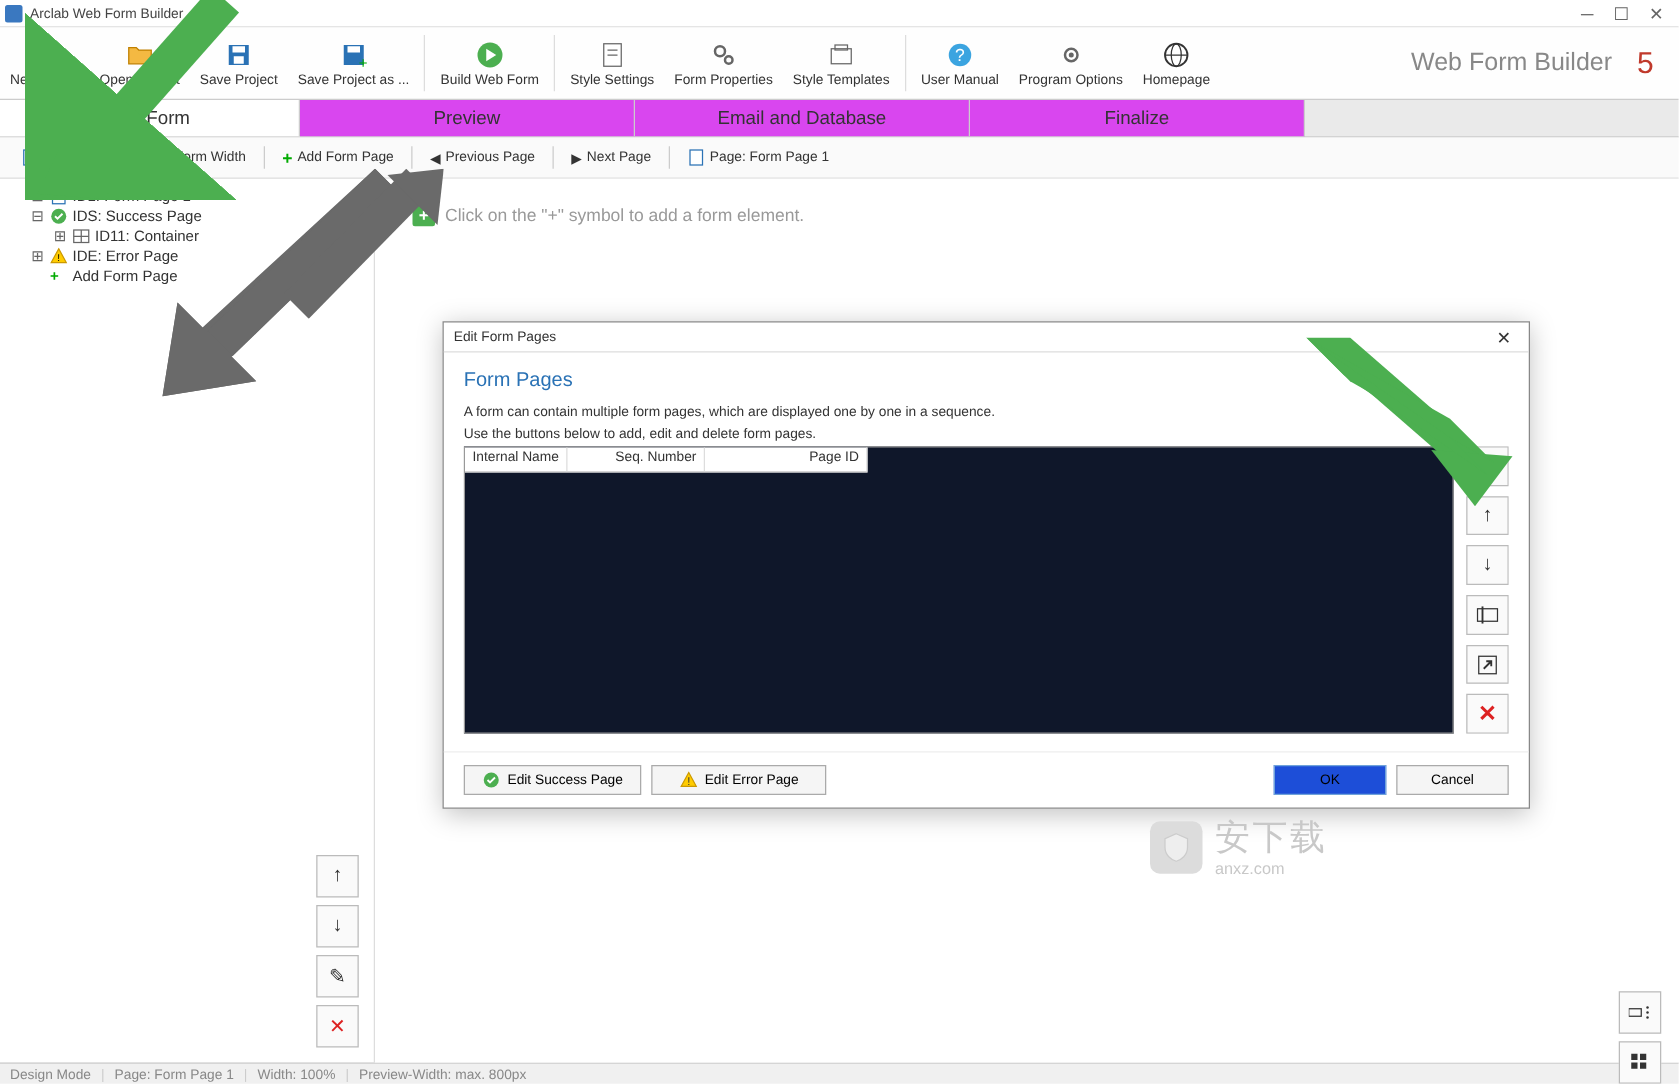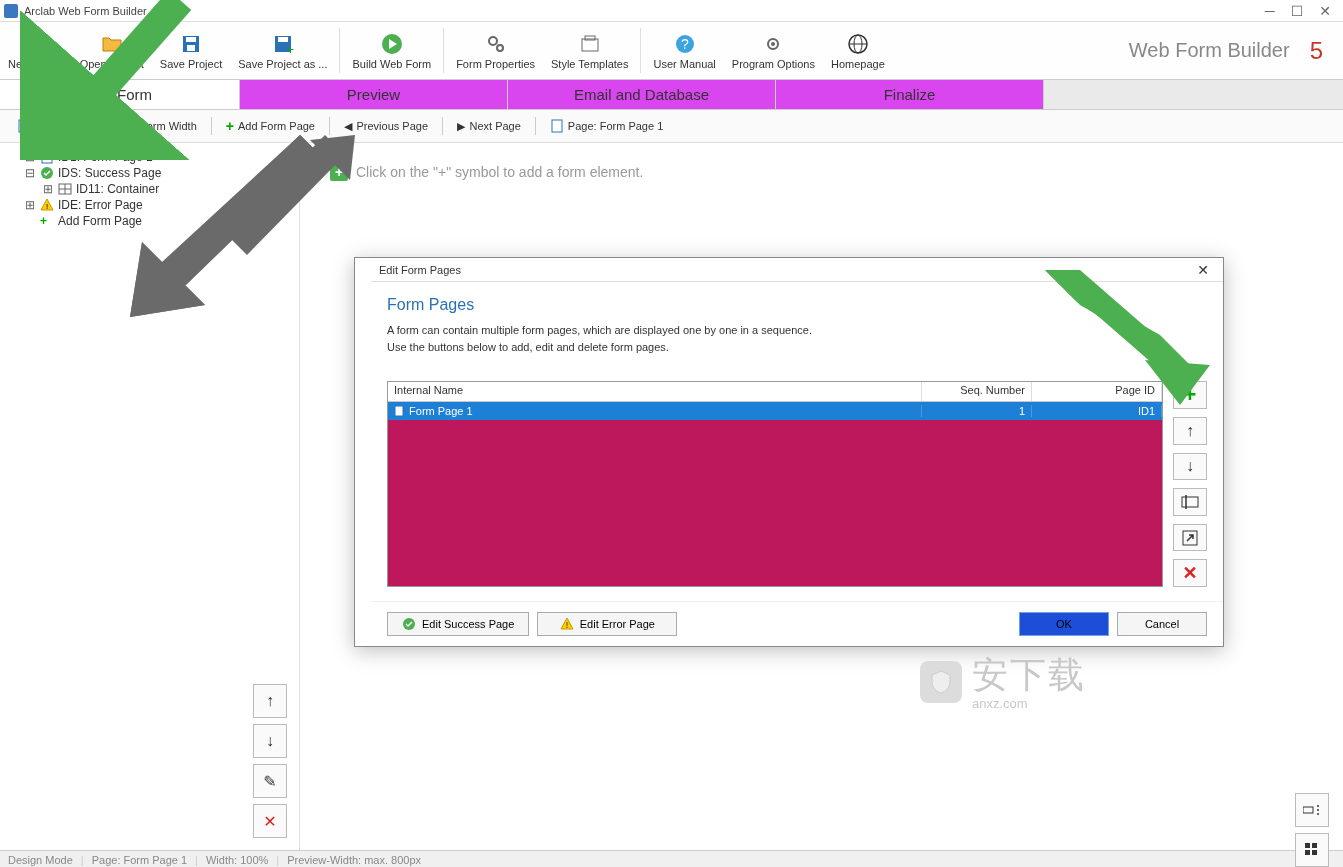--- a/index.html
+++ b/index.html
@@ -43,28 +43,28 @@
 .sq-btn.danger { color: #d22; }
 .sq-btn.green { color: #0a0; }
 
 
 .tree-side-buttons { position: absolute; right: 12px; bottom: 12px; display: flex; flex-direction: column; gap: 6px; }
 
 .statusbar { height: 18px; background: #f0f0f0; border-top: 1px solid #ccc; display: flex; align-items: center; padding: 0 8px; font-size: 11px; color: #888; gap: 8px; }
 .status-sep { color: #ccc; }
 
 
-.dialog { position: absolute; left: 354px; top: 257px; width: 870px; height: 390px; background: #fff; border: 1px solid #888; box-shadow: 0 4px 20px rgba(0,0,0,0.25); display: flex; flex-direction: column; padding-left: 16px; }
+.dialog { position: absolute; left: 354px; top: 257px; width: 870px; height: 390px; background: #fff; border: 1px solid #888; box-shadow: 0 4px 20px rgba(0,0,0,0.25); display: flex; flex-direction: column; }
 .dialog-title { height: 24px; display: flex; align-items: center; padding: 0 8px; font-size: 11px; color: #333; border-bottom: 1px solid #ddd; }
 .dialog-close { margin-left: auto; cursor: pointer; padding: 0 6px; font-size: 14px; }
 .dialog-body { flex: 1; padding: 14px 16px; display: flex; flex-direction: column; overflow: hidden; }
 .dialog-heading { color: #2a72b5; font-size: 16px; margin-bottom: 8px; }
-.dialog-desc { font-size: 11px; color: #333; line-height: 1.5; margin-bottom: 26px; }
+.dialog-desc { font-size: 11px; color: #333; line-height: 1.5; margin-bottom: 2px; }
 .table-wrap { display: flex; gap: 10px; flex: 1; overflow: hidden; }
-.table-box { flex: 1; border: 1px solid #999; display: flex; flex-direction: column; background: #be185d; }
+.table-box { flex: 1; border: 1px solid #999; display: flex; flex-direction: row; background: #0f172a; }
 .tbl-header { display: flex; height: 20px; border-bottom: 1px solid #c8c8c8; background: #fff; font-size: 11px; color: #333; }
 .tbl-header > div { padding: 2px 6px; border-right: 1px solid #ddd; }
 .tbl-col-name { flex: 1; }
 .tbl-col-seq { width: 110px; text-align: right; }
 .tbl-col-id { width: 130px; text-align: right; }
 .tbl-row { display: flex; height: 18px; font-size: 11px; align-items: center; }
 .tbl-row.sel { background: #1e7fd6; color: #fff; }
 .tbl-row > div { padding: 0 6px; border-right: 1px solid rgba(255,255,255,0.2); }
 .tbl-actions { display: flex; flex-direction: column; gap: 8px; }
 .dialog-footer { display: flex; align-items: center; padding: 10px 16px; gap: 8px; border-top: 1px solid #eee; }
@@ -74,21 +74,21 @@
 .dlg-btn.default { min-width: 90px; justify-content: center; }
 .footer-spacer { flex: 1; }
 
 
 .arrow { position: absolute; pointer-events: none; }
 
 
 .watermark { position: absolute; left: 565px; top: 395px; color: #c8c8c8; font-size: 13px; display: flex; align-items: center; gap: 10px; }
 .watermark .lock-badge { width: 42px; height: 42px; border-radius: 8px; background: #dcdcdc; display:flex; align-items:center; justify-content:center; }
 .watermark .wtext { display: flex; flex-direction: column; line-height: 1.2; }
-.watermark .big { font-size: 36px; letter-spacing: 2px; }
+.watermark .big { font-size: 28px; letter-spacing: 2px; }
 
 </style>
 </head>
 <body>
 
 <div class="titlebar">
   <div class="app-icon"></div>
   <span class="titlebar-text">Arclab Web Form Builder</span>
   <div class="titlebar-right">
     <span>─</span>
@@ -139,20 +139,30 @@
     <div class="tool-btn">
       <div class="tool-icon">
         <svg width="24" height="24">
           <circle cx="12" cy="12" r="10" fill="#4CAF50"></circle>
           <polygon points="9,7 17,12 9,17" fill="#fff"></polygon>
         </svg>
       </div>
       <div class="tool-label">Build Web Form</div>
     </div>
     <div class="tool-sep"></div>
+    <div class="tool-btn">
+      <div class="tool-icon">
+        <svg width="24" height="24">
+          <rect x="5" y="3" width="14" height="18" fill="#fff" stroke="#666"></rect>
+          <line x1="8" y1="8" x2="16" y2="8" stroke="#666"></line>
+          <line x1="8" y1="12" x2="16" y2="12" stroke="#666"></line>
+        </svg>
+      </div>
+      <div class="tool-label">Style Settings</div>
+    </div>
     <div class="tool-btn">
       <div class="tool-icon">
         <svg width="24" height="24">
           <circle cx="9" cy="9" r="4" fill="none" stroke="#666" stroke-width="2"></circle>
           <circle cx="16" cy="16" r="3" fill="none" stroke="#666" stroke-width="2"></circle>
         </svg>
       </div>
       <div class="tool-label">Form Properties</div>
     </div>
     <div class="tool-btn">
@@ -337,29 +347,20 @@
       <span>A form can contain multiple form pages, which are displayed one by one in a sequence.</span><br>
       <span>Use the buttons below to add, edit and delete form pages.</span>
     </div>
     <div class="table-wrap">
       <div class="table-box">
         <div class="tbl-header">
           <div class="tbl-col-name">Internal Name</div>
           <div class="tbl-col-seq">Seq. Number</div>
           <div class="tbl-col-id">Page ID</div>
         </div>
-        <div id="table-rows">
-            <div class="tbl-row sel">
-              <div class="tbl-col-name"><svg width="12" height="12" style="vertical-align:-2px">
-                  <rect x="1" y="1" width="8" height="10" fill="#fff" stroke="#2a72b5"></rect>
-                </svg> Form Page 1</div>
-              <div class="tbl-col-seq">1</div>
-              <div class="tbl-col-id">ID1</div>
-            </div>
-          </div>
       </div>
       <div class="tbl-actions">
         <div class="sq-btn green" style="font-size:22px;font-weight:bold">+</div>
         <div class="sq-btn">↑</div>
         <div class="sq-btn">↓</div>
         <div class="sq-btn">
           <svg width="18" height="14">
               <rect x="1" y="2" width="16" height="10" fill="none" stroke="#333"></rect>
               <line x1="5" y1="0" x2="5" y2="14" stroke="#333" stroke-width="1.5"></line>
             </svg>

